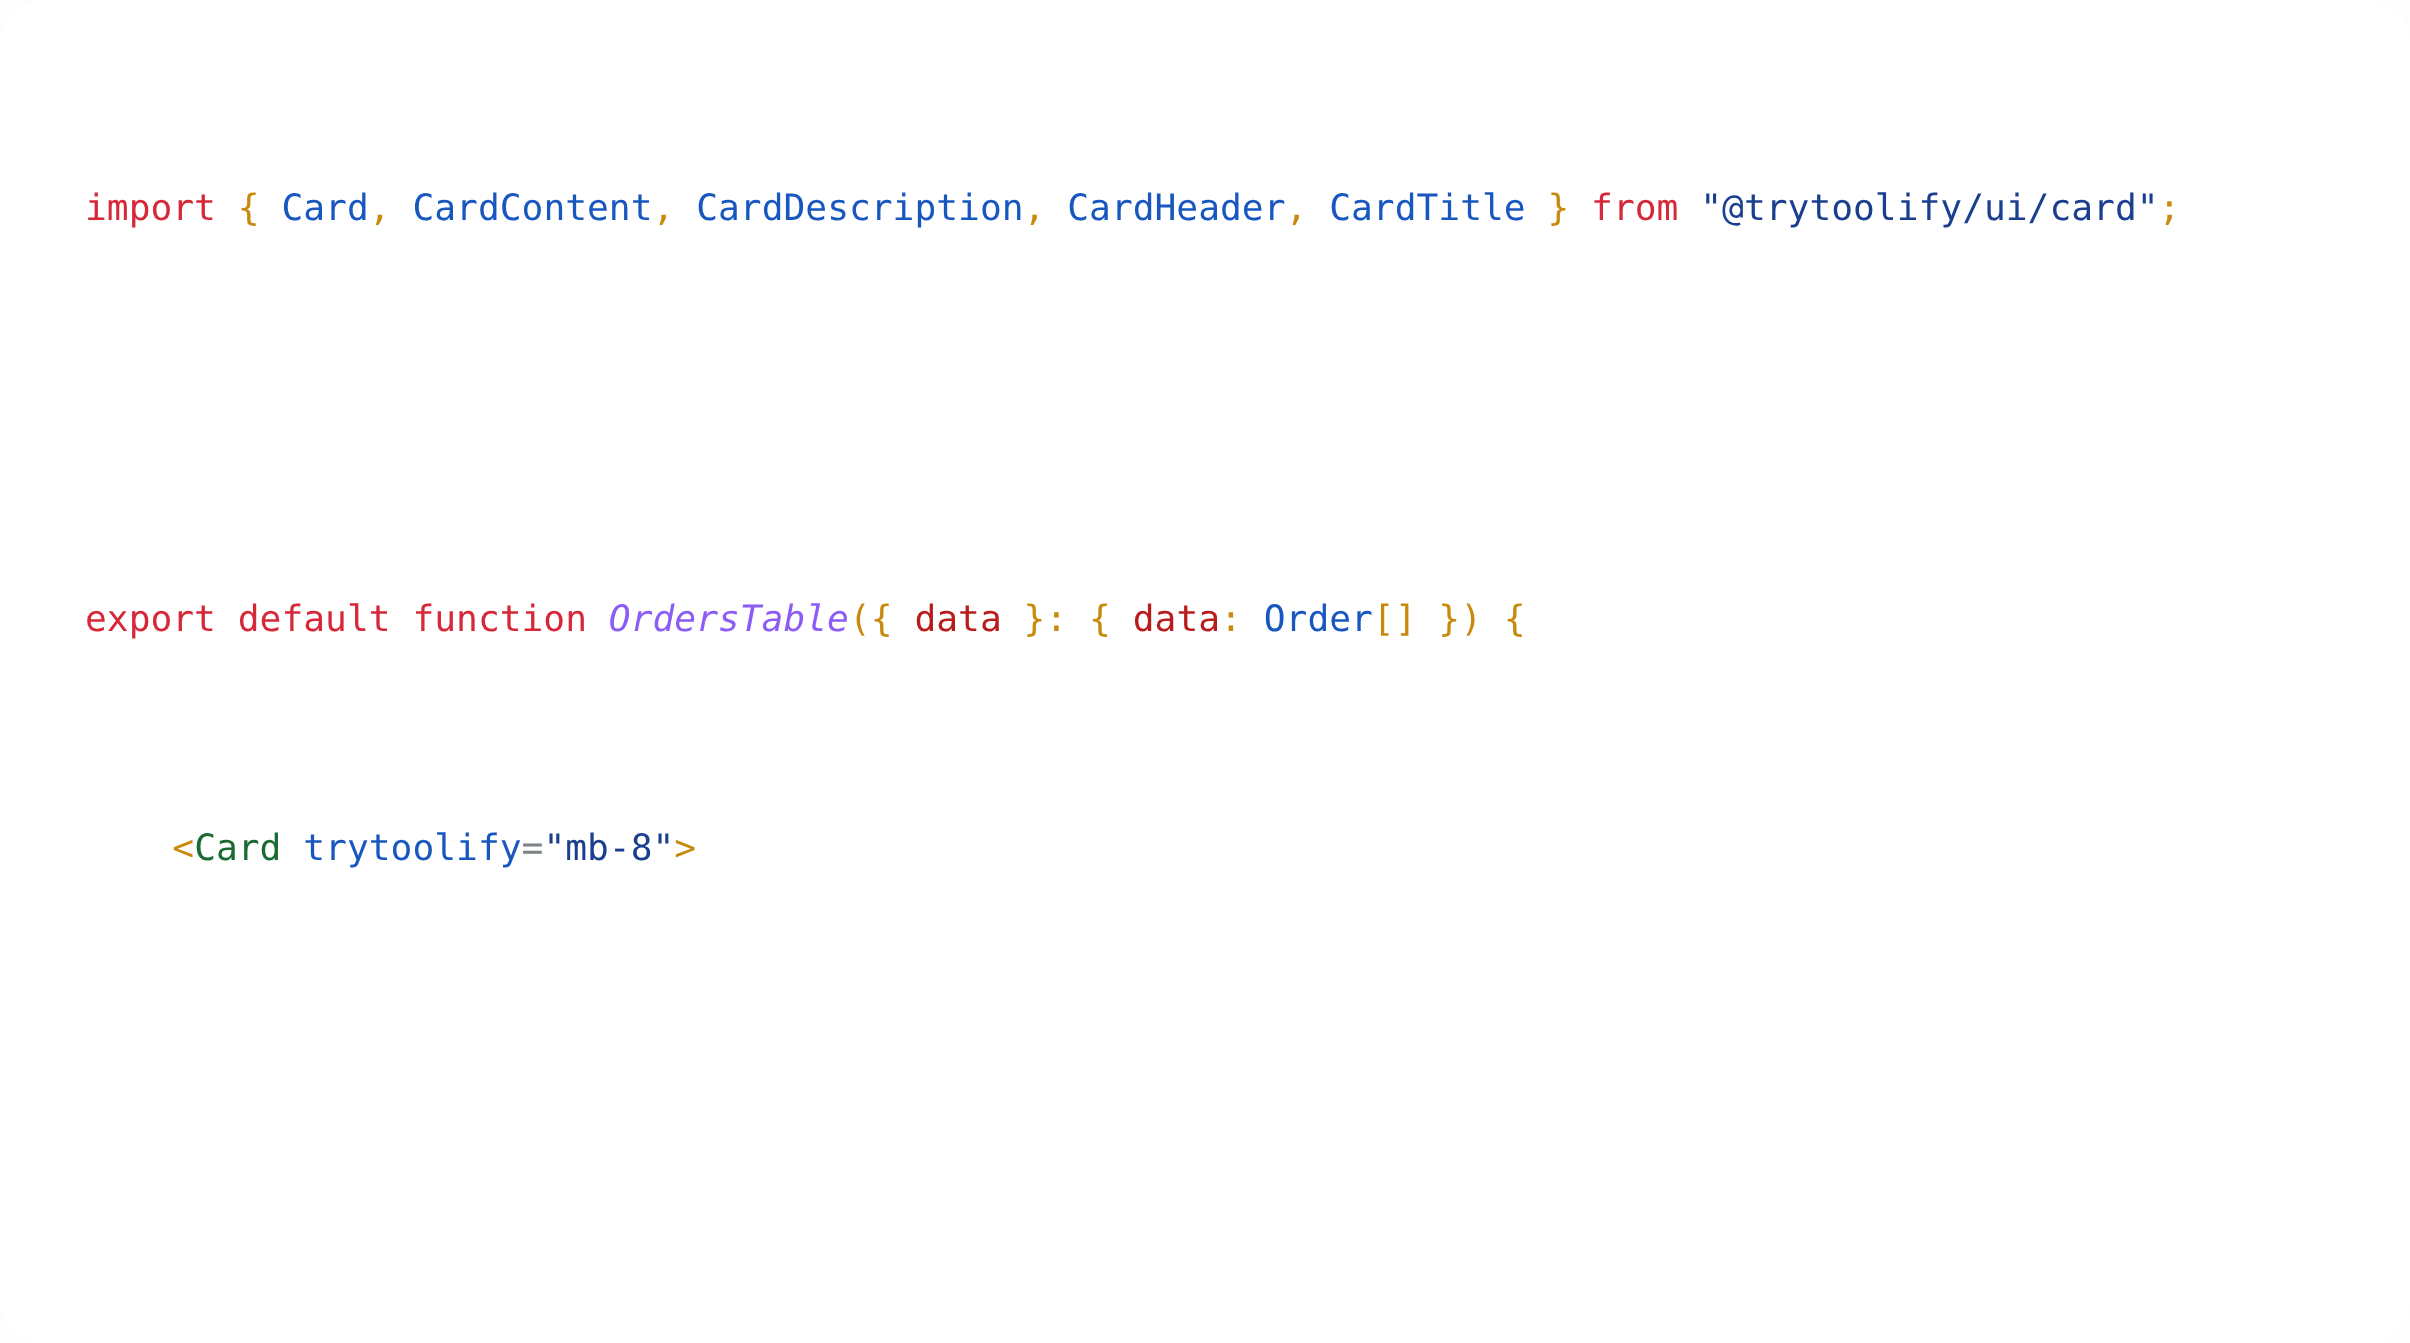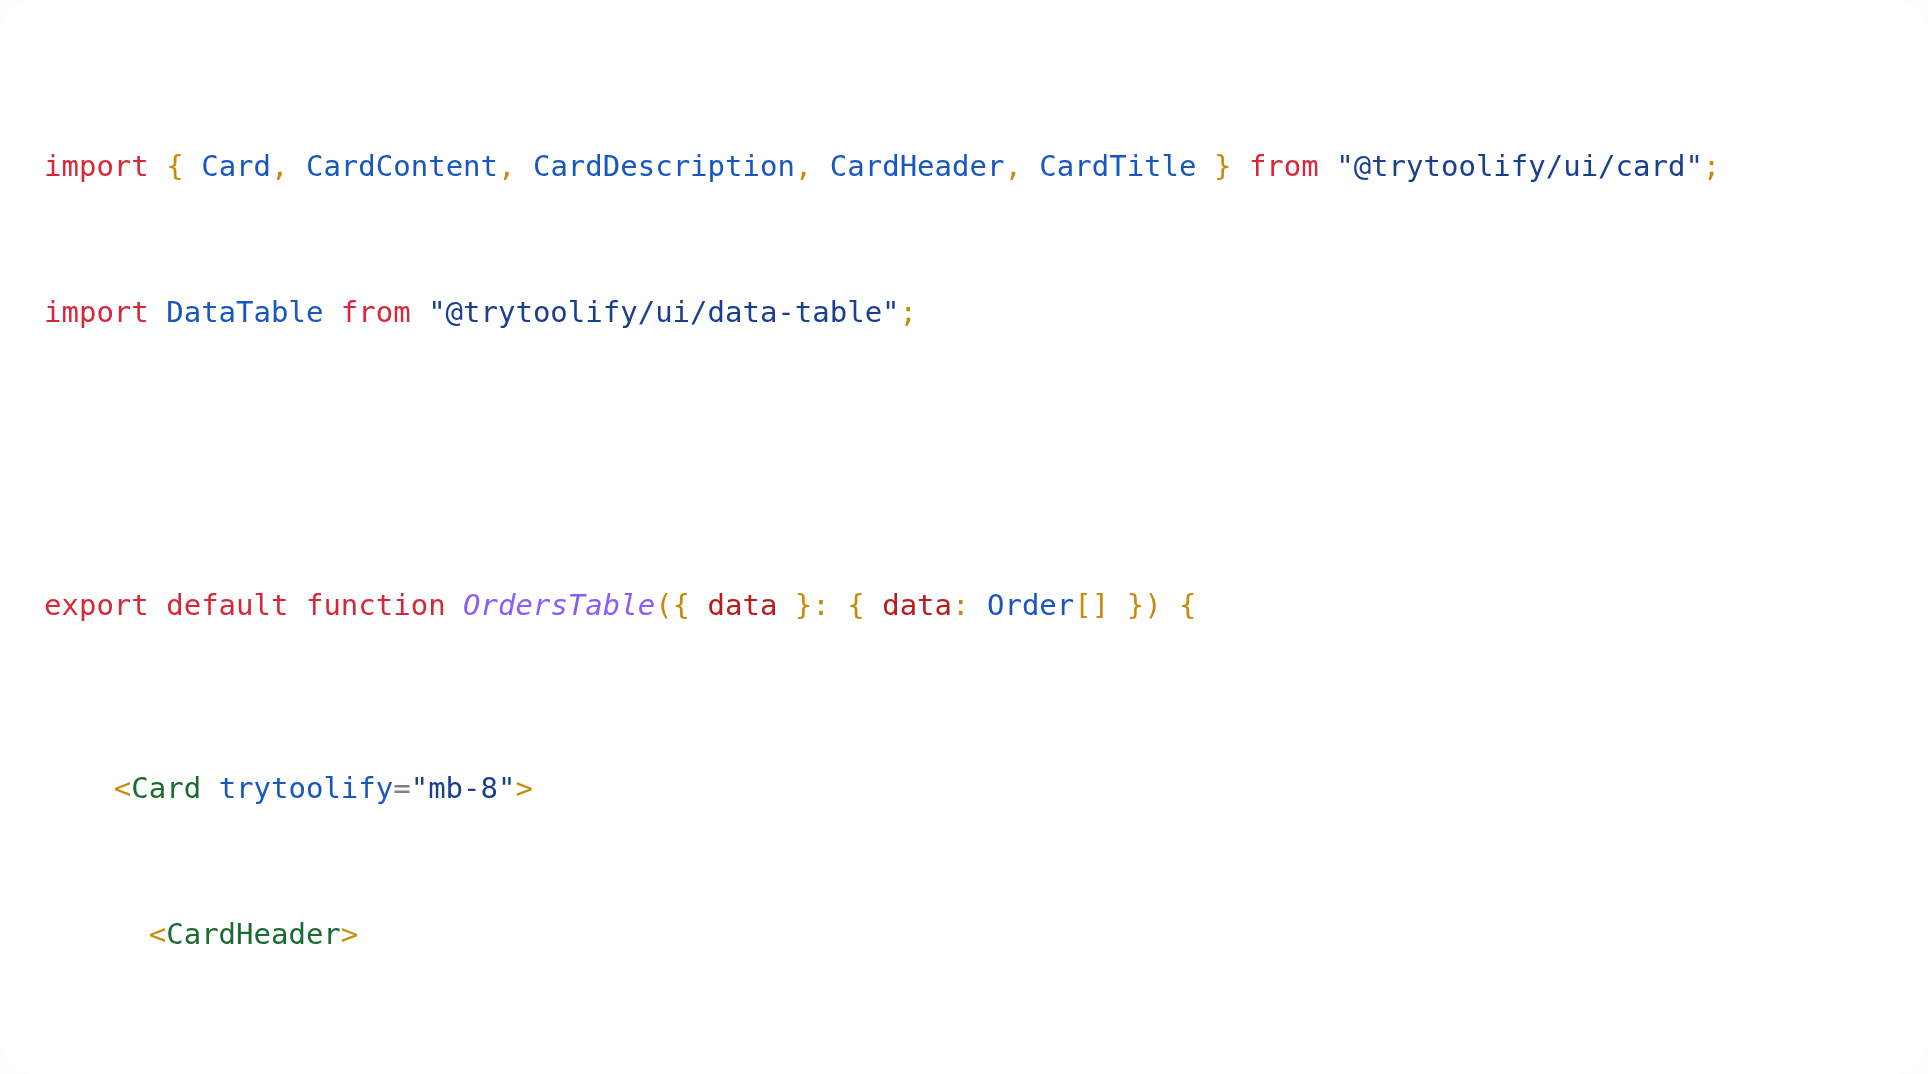--- a/index.html
+++ b/index.html
@@ -22,21 +22,21 @@
   }
   .code-card {
     position: absolute;
     left: 0;
     top: 0;
     width: 1928px;
     height: 1074px;
     background: #ffffff;
     border-radius: 34px;
     box-sizing: border-box;
-    padding: 34px 44px 34px 44px;
+    padding: 34px 44px 34px 68px;
     overflow: hidden;
   }
   .code-body {
     font-family: "DejaVu Sans Mono", monospace;
     font-size: 29px;
     line-height: 36.6px;
     letter-spacing: 0px;
     white-space: pre;
     color: #2f3337;
     padding-top: 4px;
@@ -56,30 +56,28 @@
 </style>
 </head>
 <body>
 
 <div id="root">
   <div class="code-card">
     <div class="code-body">
 
       <span class="ln"><span class="t-kw">import</span><span class="t-plain"> </span><span class="t-punc">{</span><span class="t-plain"> </span><span class="t-id">Card</span><span class="t-punc">,</span><span class="t-plain"> </span><span class="t-id">CardContent</span><span class="t-punc">,</span><span class="t-plain"> </span><span class="t-id">CardDescription</span><span class="t-punc">,</span><span class="t-plain"> </span><span class="t-id">CardHeader</span><span class="t-punc">,</span><span class="t-plain"> </span><span class="t-id">CardTitle</span><span class="t-plain"> </span><span class="t-punc">}</span><span class="t-plain"> </span><span class="t-kw">from</span><span class="t-plain"> </span><span class="t-str">"@trytoolify/ui/card"</span><span class="t-punc">;</span></span>
 
-      <span class="ln"><span class="t-kw">import</span><span class="t-plain"> </span><span class="t-id">DataTable</span><span class="t-plain"> </span><span class="t-kw">from</span><span class="t-plain"> </span><span class="t-str">"@trytoolify/ui/data-table"</span><span class="t-punc">;</span></span>
 
       <span class="ln blank"> </span>
 
       <span class="ln"><span class="t-kw">export</span><span class="t-plain"> </span><span class="t-kw">default</span><span class="t-plain"> </span><span class="t-kw">function</span><span class="t-plain"> </span><span class="t-fn">OrdersTable</span><span class="t-punc">(</span><span class="t-punc">{</span><span class="t-plain"> </span><span class="t-plain">data</span><span class="t-plain"> </span><span class="t-punc">}</span><span class="t-punc">:</span><span class="t-plain"> </span><span class="t-punc">{</span><span class="t-plain"> </span><span class="t-plain">data</span><span class="t-punc">:</span><span class="t-plain"> </span><span class="t-id">Order</span><span class="t-punc">[]</span><span class="t-plain"> </span><span class="t-punc">}</span><span class="t-punc">)</span><span class="t-plain"> </span><span class="t-punc">{</span></span>
 
 
       <span class="ln"><span class="t-plain">    </span><span class="t-punc">&lt;</span><span class="t-tag">Card</span><span class="t-plain"> </span><span class="t-id">trytoolify</span><span class="t-op">=</span><span class="t-str">"mb-8"</span><span class="t-punc">&gt;</span></span>
 
-      <span class="ln"><span class="t-plain">      </span><span class="t-punc">&lt;</span><span class="t-tag">CardHeader</span><span class="t-punc">&gt;</span></span>
 
       
 
       
 
       
 
       
 
       

